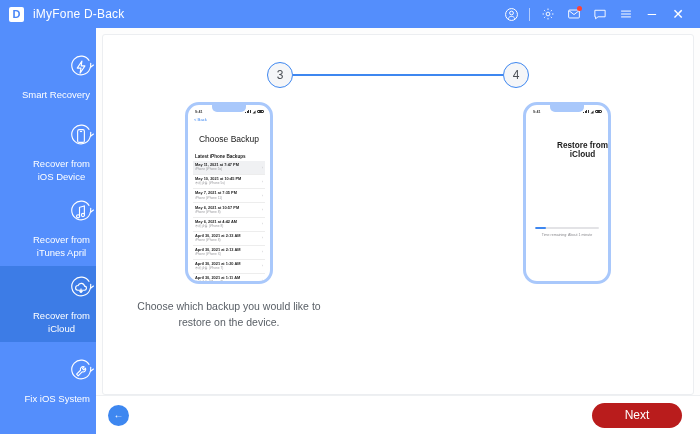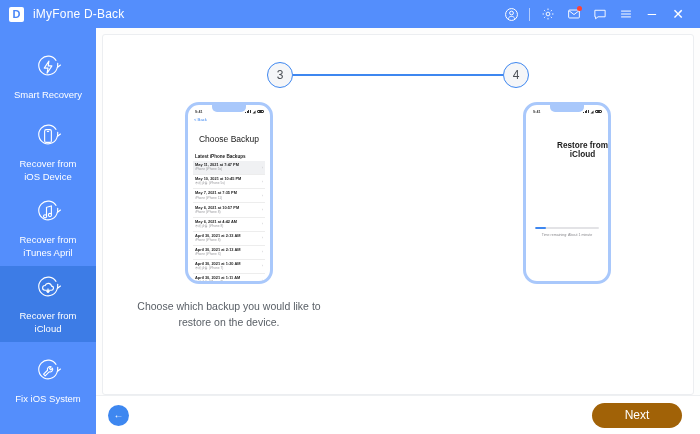--- a/index.html
+++ b/index.html
@@ -40,21 +40,21 @@
 
   
   .body-row { display: flex; flex: 1; min-height: 0; }
 
   
   .sidebar {
     width: 96px; background: #548efc; flex: 0 0 96px;
     display: flex; flex-direction: column; padding-top: 10px;
   }
   .side-item {
-    height: 76px; display: flex; flex-direction: column; align-items: center;
+    height: 76px; display: flex; flex-direction: column; align-items: flex-end;
     justify-content: center; color: #ffffff; text-align: center; gap: 6px;
   }
   .side-item.active { background: #3d7ce6; }
   .side-label { font-size: 9.5px; line-height: 13px; padding: 0 6px; }
   .side-icon { width: 30px; height: 30px; }
   .side-icon svg { display: block; }
 
   
   .main {
     flex: 1; background: #fdfdfd; display: flex; flex-direction: column;
@@ -136,21 +136,21 @@
     height: 39px; flex: 0 0 39px; background: #ffffff; border-top: 1px solid #eef0f2;
     display: flex; align-items: center; padding: 0 18px 0 12px;
   }
   .back-btn {
     width: 21px; height: 21px; border-radius: 50%; background: #3e87f0;
     display: flex; align-items: center; justify-content: center; color: #fff;
     font-size: 10px; line-height: 1;
   }
   .foot-spacer { flex: 1; }
   .next-btn {
-    width: 90px; height: 25px; border-radius: 13px; background: #a16207;
+    width: 90px; height: 25px; border-radius: 13px; background: #b91c1c;
     color: #ffffff; font-size: 12px; display: flex; align-items: center;
     justify-content: center; border: none;
   }
 </style>
 </head>
 <body>
 
 <div class="app">
 
   <div class="titlebar">

